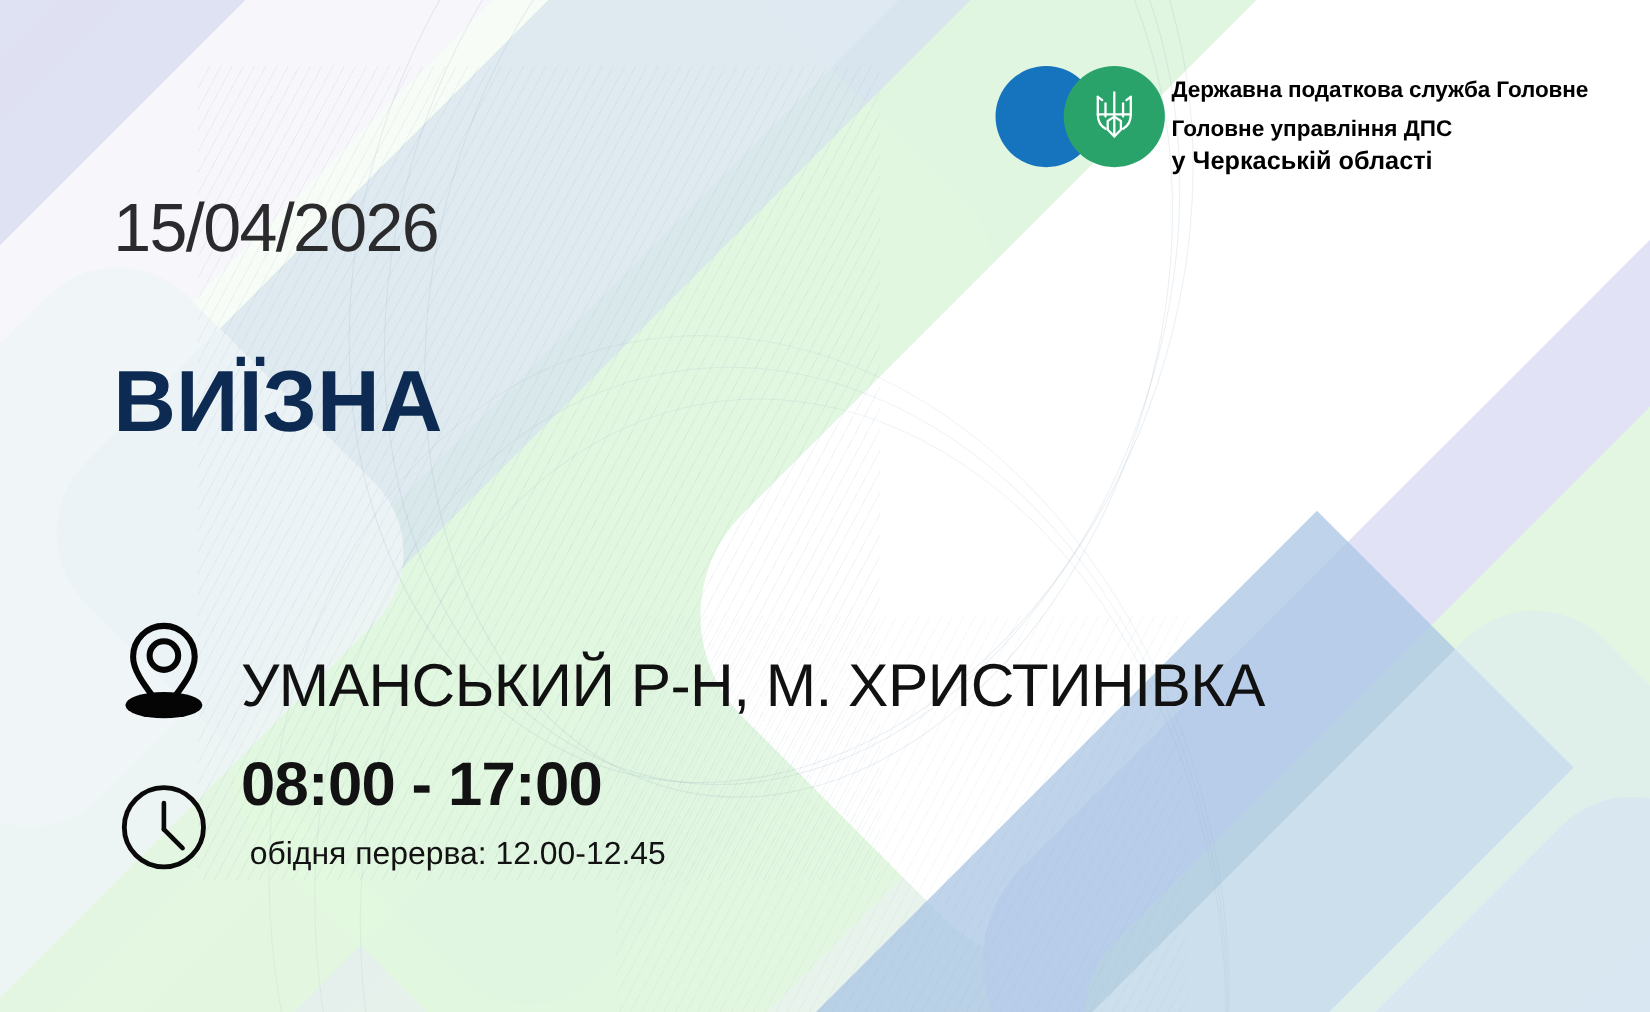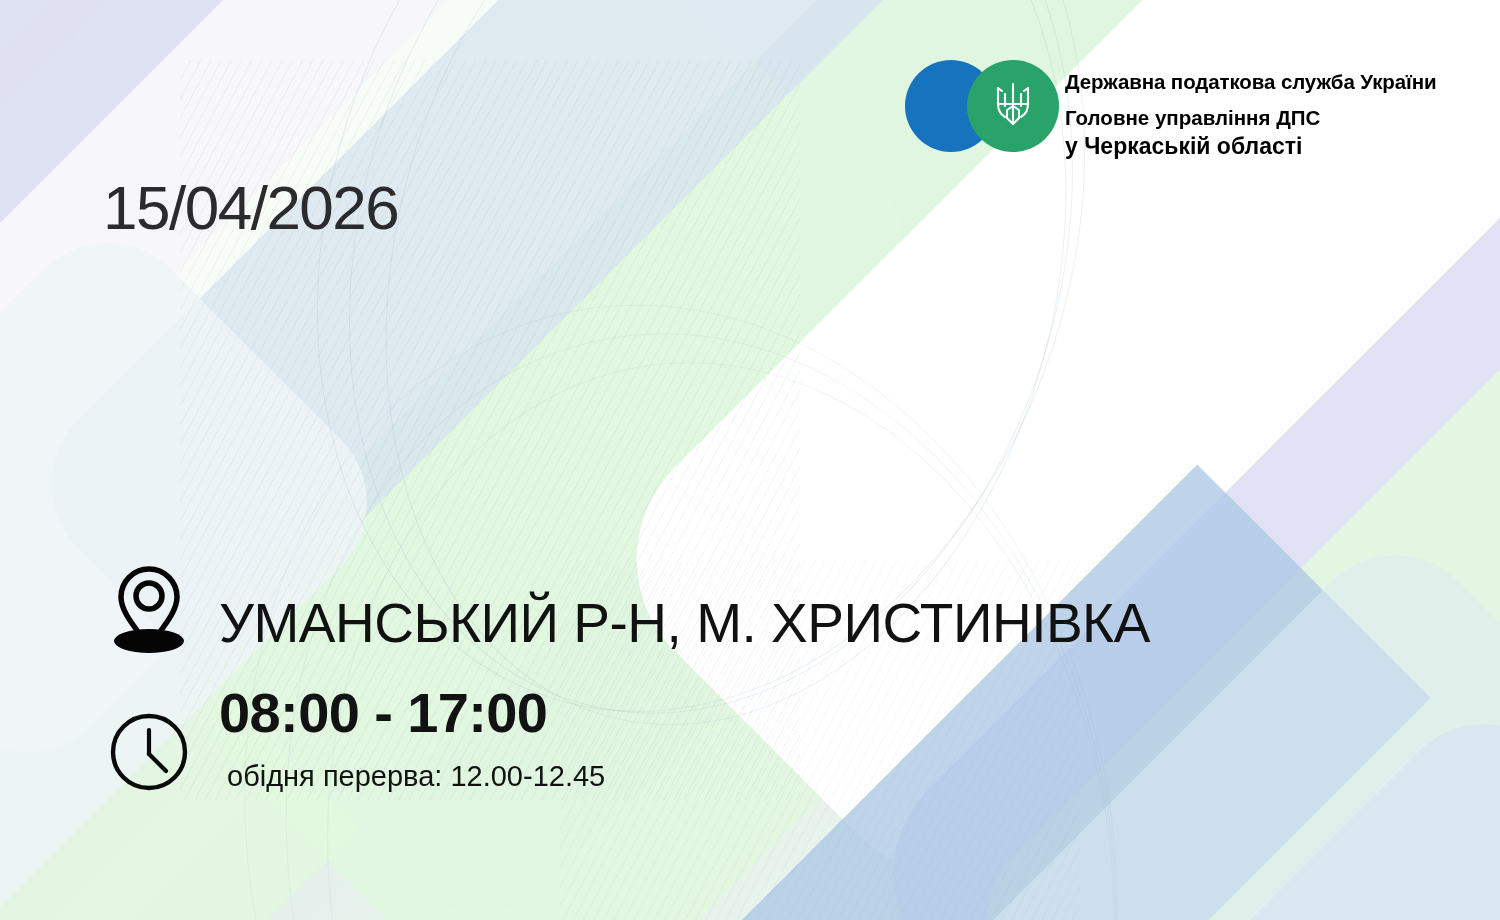--- a/index.html
+++ b/index.html
@@ -249,31 +249,32 @@
 
             <path d="M14 30 L20 26 L26 30 L26 38 L20 44 L14 38 Z"></path>
 
             <path d="M5 8 L9 11"></path>
             <path d="M35 8 L31 11"></path>
           </g>
         </svg>
       </div>
     </div>
     <div class="logo-text">
-      <div class="logo-line1">Державна податкова служба України</div>
+      <div class="logo-line1">Державна податкова служба Головне</div>
       <div class="logo-line2">Головне управління ДПС</div>
       <div class="logo-line3">у Черкаській області</div>
     </div>
   </div>
 
   <div class="content">
 
     <div class="date">15/04/2026</div>
 
     <div class="headline">
+      <span class="l1">ВИЇЗНА</span>
     </div>
 
     <div class="info-row row-place">
       <div class="icon-box">
         <svg width="76" height="92" viewBox="0 0 76 92" aria-hidden="true">
           <ellipse cx="38" cy="78" rx="35" ry="12" fill="#050505"></ellipse>
           <path d="M38 6 C22.5 6 10 18.5 10 34 C10 50 26 66 38 84 C50 66 66 50 66 34 C66 18.5 53.5 6 38 6 Z" fill="none" stroke="#050505" stroke-width="5.5" stroke-linejoin="round"></path>
           <circle cx="38" cy="33" r="13" fill="none" stroke="#050505" stroke-width="5.5"></circle>
         </svg>
       </div>

